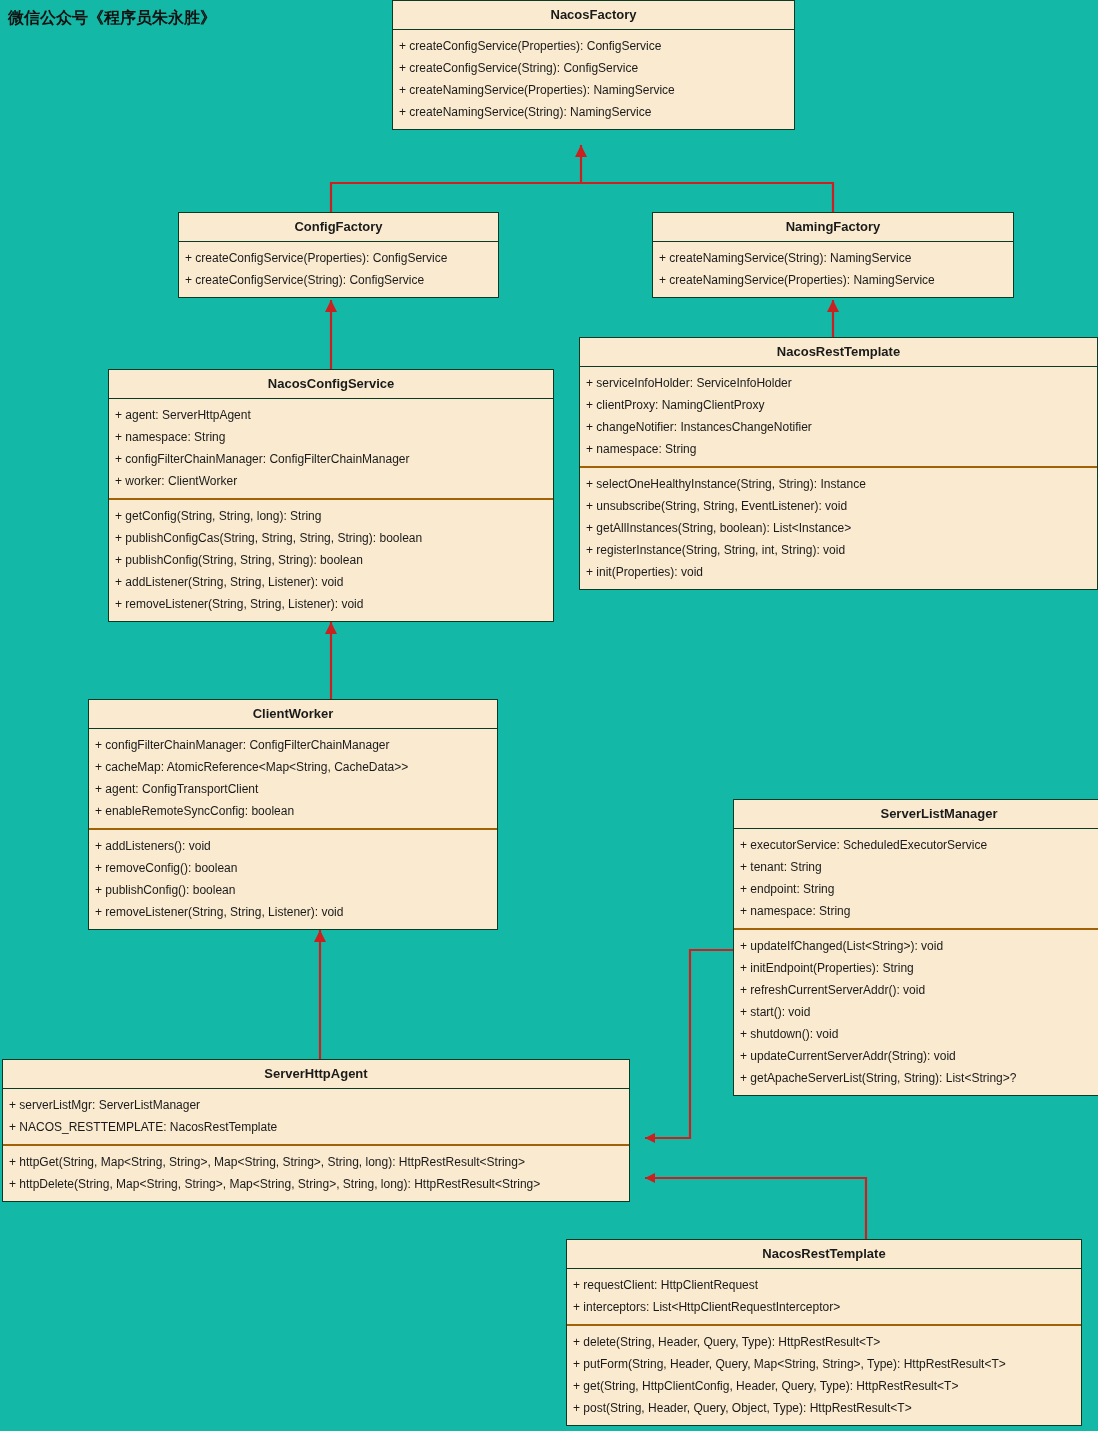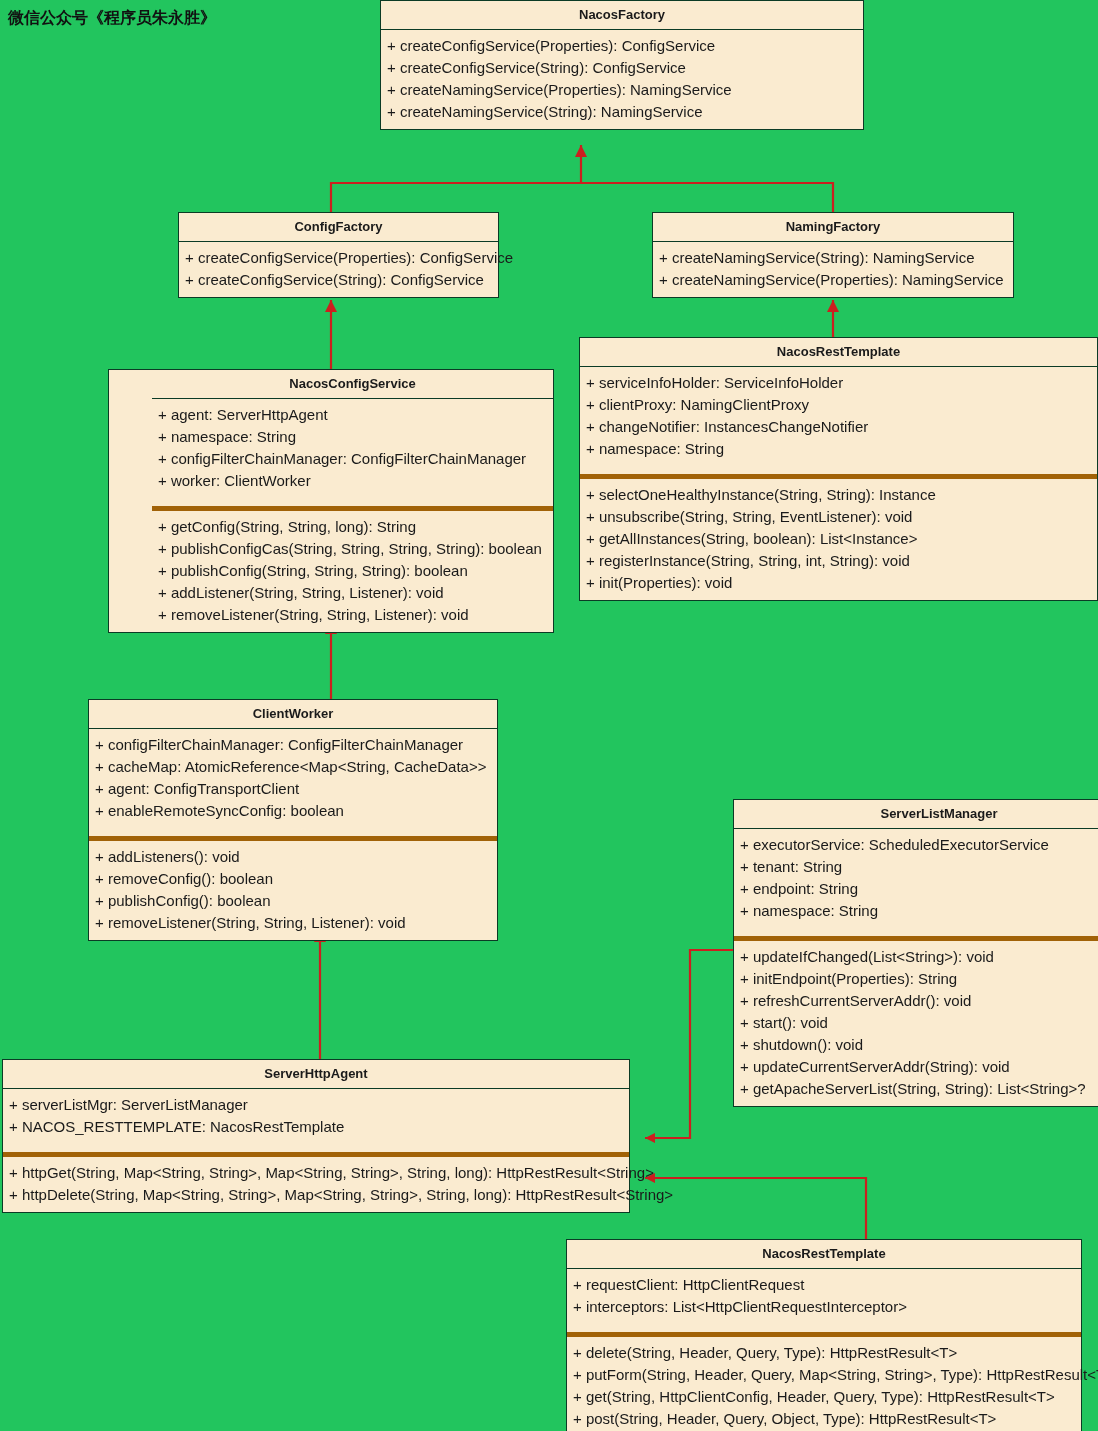--- a/index.html
+++ b/index.html
@@ -8,21 +8,21 @@
     background: #ffffff;
   }
   body {
     font-family: "Liberation Sans", sans-serif;
   }
   #canvas {
     position: relative;
     width: 1098px;
     height: 1431px;
     overflow: hidden;
-    background: #22c55e;
+    background: #14b8a6;
   }
   #edges {
     position: absolute;
     left: 0; top: 0;
     width: 1098px;
     height: 1431px;
     pointer-events: none;
   }
   .watermark {
     position: absolute;
@@ -46,25 +46,24 @@
     color: #1a1a1a;
     padding: 6px 4px 7px 4px;
     border-bottom: 1px solid #0b3b25;
     box-sizing: border-box;
   }
   .uml-section {
     padding: 5px 6px 6px 6px;
     box-sizing: border-box;
   }
   .uml-section + .uml-section {
-    border-top: 5px solid #a16207;
-    margin-top: 8px;
+    border-top: 2px solid #a16207;
   }
   .uml-row {
-    font-size: 15px;
+    font-size: 12px;
     color: #1a1a1a;
     line-height: 22px;
     white-space: nowrap;
   }
 </style>
 </head>
 <body>
 
 <div id="canvas">
 
@@ -91,21 +90,21 @@
       <path d="M320,1059 L320,930" marker-end="url(#arrow-hollow)"></path>
 
       <path d="M733,950 L690,950 L690,1138 L645,1138" marker-end="url(#arrow-solid)"></path>
 
       <path d="M866,1239 L866,1178 L645,1178" marker-end="url(#arrow-solid)"></path>
     </g>
   </svg>
 
   <div class="watermark">微信公众号《程序员朱永胜》</div>
 
-  <div class="uml-class" style="left:380px; top:0px; width:484px;">
+  <div class="uml-class" style="left:392px; top:0px; width:403px;">
     <div class="uml-title">NacosFactory</div>
     <div class="uml-section">
       <div class="uml-row">+ createConfigService(Properties): ConfigService</div>
       <div class="uml-row">+ createConfigService(String): ConfigService</div>
       <div class="uml-row">+ createNamingService(Properties): NamingService</div>
       <div class="uml-row">+ createNamingService(String): NamingService</div>
     </div>
   </div>
 
   <div class="uml-class" style="left:142px; top:212px; width:321px;margin-left:36px;">
@@ -117,21 +116,21 @@
   </div>
 
   <div class="uml-class" style="left:652px; top:212px; width:362px;">
     <div class="uml-title">NamingFactory</div>
     <div class="uml-section">
       <div class="uml-row">+ createNamingService(String): NamingService</div>
       <div class="uml-row">+ createNamingService(Properties): NamingService</div>
     </div>
   </div>
 
-  <div class="uml-class" style="left:108px; top:369px; width:446px;padding-left:43px;">
+  <div class="uml-class" style="left:108px; top:369px; width:446px;">
     <div class="uml-title">NacosConfigService</div>
     <div class="uml-section">
       <div class="uml-row">+ agent: ServerHttpAgent</div>
       <div class="uml-row">+ namespace: String</div>
       <div class="uml-row">+ configFilterChainManager: ConfigFilterChainManager</div>
       <div class="uml-row">+ worker: ClientWorker</div>
     </div>
     <div class="uml-section">
       <div class="uml-row">+ getConfig(String, String, long): String</div>
       <div class="uml-row">+ publishConfigCas(String, String, String, String): boolean</div>

